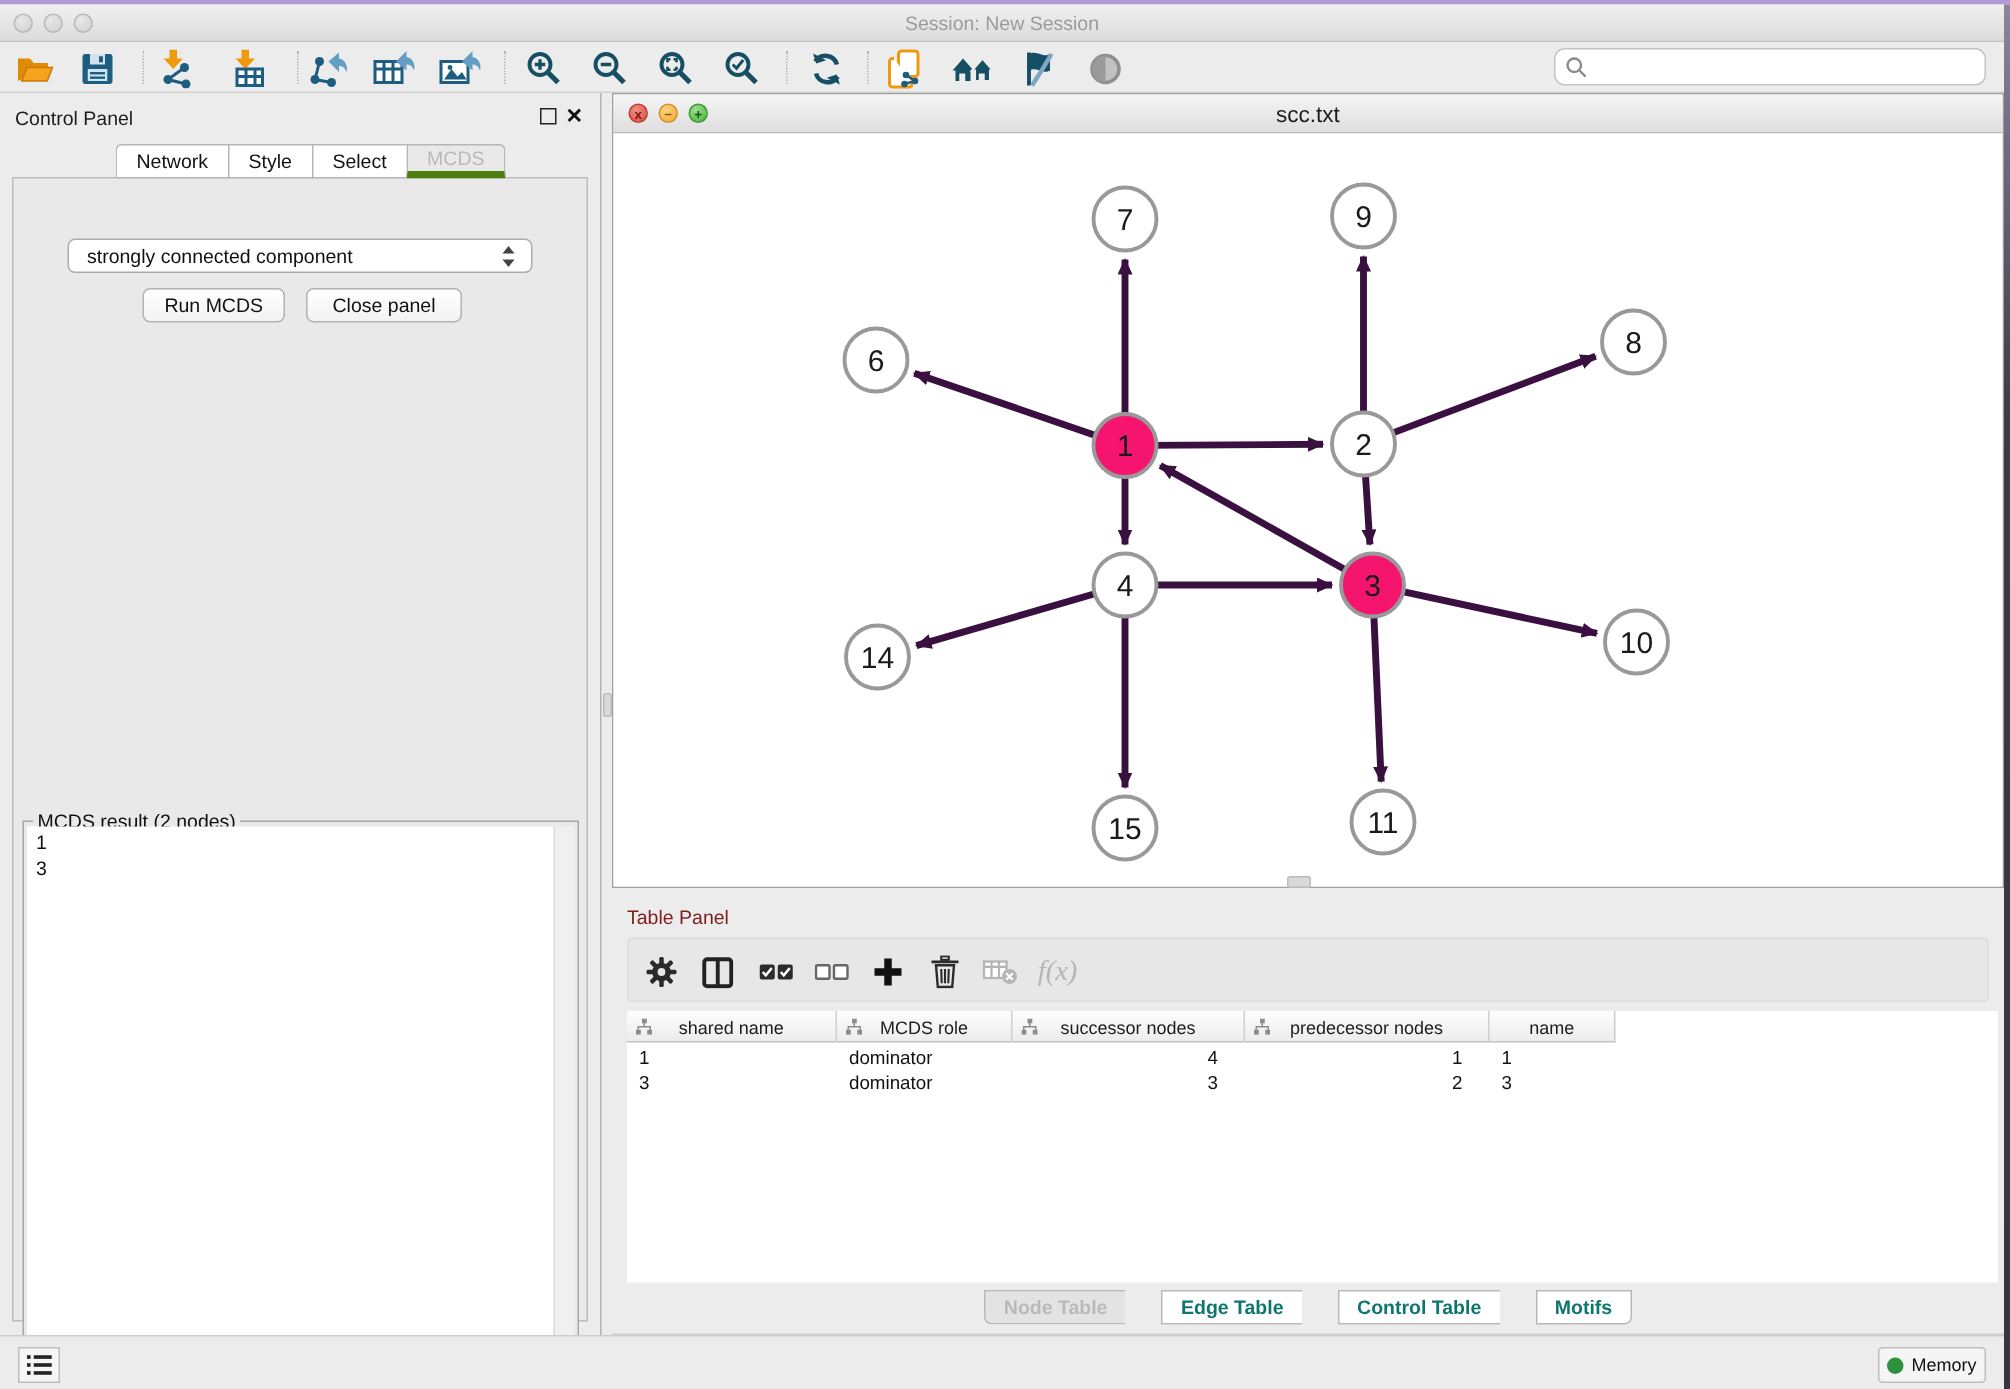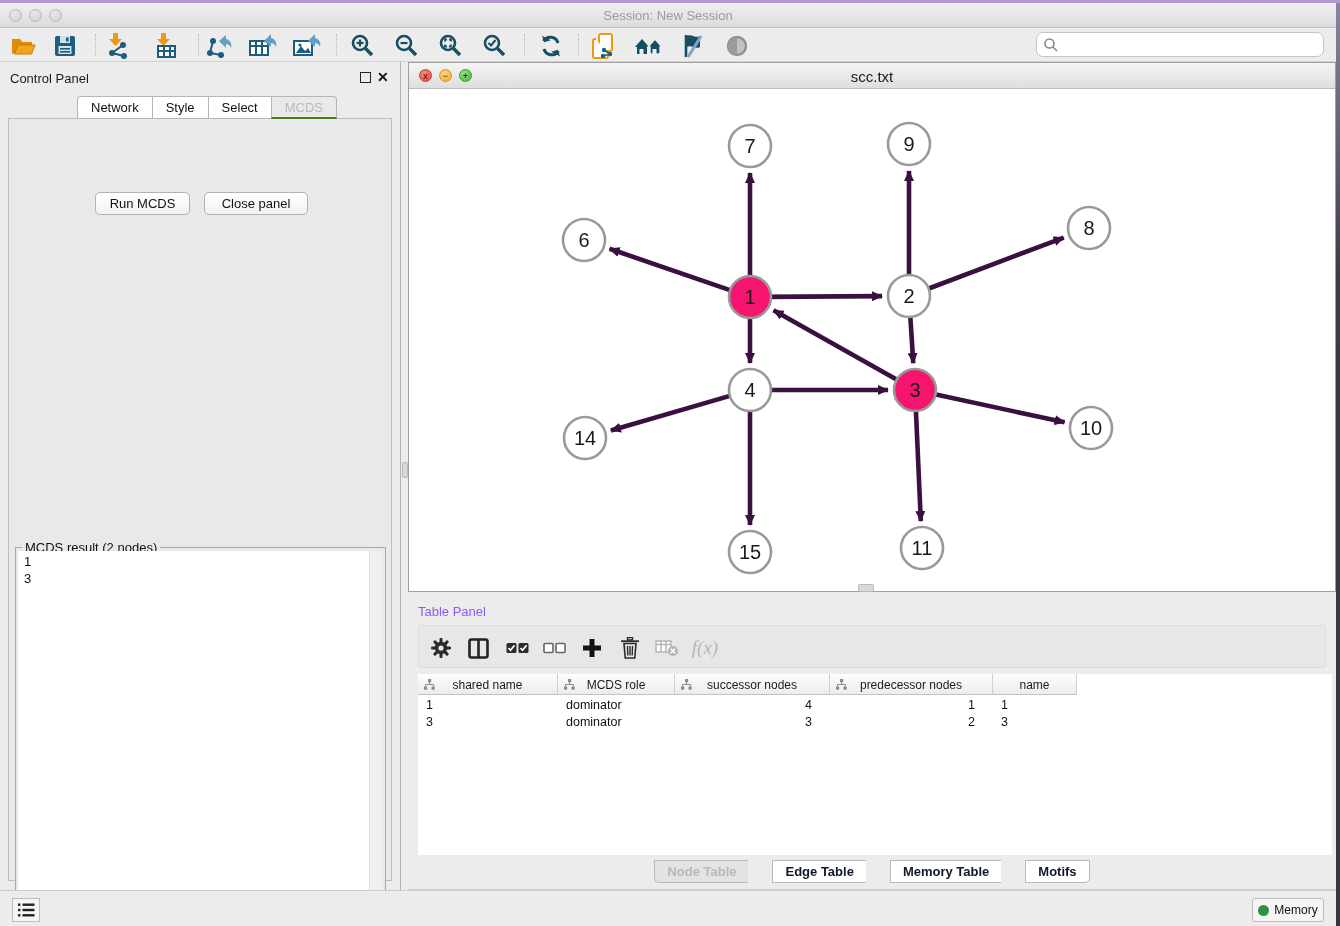--- a/index.html
+++ b/index.html
@@ -31,21 +31,21 @@
   #control-panel { position:absolute; left:0; top:62px; width:400px; height:828px; background:#ececec; }
   #cp-header { position:absolute; left:0; top:0; width:100%; height:32px; }
   #cp-title { position:absolute; left:10px; top:9px; font-size:13px; color:#1c1c1c; }
   .float-icon { position:absolute; top:10px; width:11px; height:11px; border:1.6px solid #222; background:transparent; }
   .close-icon { position:absolute; top:7px; font-size:14px; font-weight:bold; color:#111; line-height:16px; }
   #cp-tabs { position:absolute; left:77px; top:34px; height:23px; display:flex; z-index:2; }
   .cp-tab { height:23px; padding:0 13px; font-size:13px; color:#111; background:#fff; border:1px solid #b6b6b6;
     border-right:none; display:flex; align-items:center; }
   .cp-tab:first-child { border-radius:4px 0 0 0; }
   .cp-tab:last-child { border-right:1px solid #b6b6b6; border-radius:0 4px 0 0; }
-  .cp-tab.active { background:#e9e9e9; color:#b9b9b9; border-bottom:2px solid #4d7c0f; }
+  .cp-tab.active { background:#e9e9e9; color:#b9b9b9; border-bottom:5px solid #4d7c0f; }
   #cp-page { position:absolute; left:8px; top:56px; width:384px; height:763px; border:1px solid #bdbdbd; background:#e9e9e9; }
   #opt-label { position:absolute; left:0; right:0; top:18px; text-align:center; font-size:13px; color:#111; }
   #opt-select { position:absolute; left:36px; top:40px; width:310px; height:23px; background:#fff; border:1px solid #ababab;
     border-radius:5px; font-size:13px; color:#111; display:flex; align-items:center; padding-left:12px; }
   #opt-stepper { position:absolute; right:10px; top:3px; width:10px; height:16px; }
   #opt-stepper .up { position:absolute; top:1px; left:1px; width:0; height:0; border-left:4px solid transparent;
     border-right:4px solid transparent; border-bottom:5px solid #444; }
   #opt-stepper .down { position:absolute; bottom:1px; left:1px; width:0; height:0; border-left:4px solid transparent;
     border-right:4px solid transparent; border-top:5px solid #444; }
   .cp-btn { position:absolute; top:73px; height:23px; background:linear-gradient(#ffffff,#f2f2f2); border:1px solid #b3b3b3;
@@ -73,34 +73,34 @@
   #tl-max { left:50px; background:radial-gradient(circle at 35% 30%, #9ede8c, #48b33c); border:1px solid #3d9a33; color:#11550e; }
   #net-title { position:absolute; left:0; right:0; top:5px; text-align:center; font-size:15px; color:#1c1c1c; }
   #net-canvas { position:absolute; left:0; top:26px; width:926px; height:502px; background:#fff; }
 
   
   #h-splitter { position:absolute; left:408px; top:592px; width:928px; height:4px; background:#ececec; }
   #h-handle { position:absolute; left:450px; top:-8px; width:16px; height:8px; background:#d9d9d9; border:1px solid #bbb; border-radius:2px; }
 
   
   #table-panel { position:absolute; left:408px; top:596px; width:928px; height:294px; background:#ececec; border-bottom:1px solid #cfcfcf; }
-  #tp-title { position:absolute; left:10px; top:8px; font-size:13px; color:#8b5cf6; }
+  #tp-title { position:absolute; left:10px; top:8px; font-size:13px; color:#7f1d1d; }
   #tp-toolbar { position:absolute; left:10px; top:29px; width:908px; height:43px; background:#e7e7e7; border:1px solid #dcdcdc; border-radius:3px; }
   .tpi { position:absolute; top:8px; width:28px; height:28px; display:flex; align-items:center; justify-content:center; }
   #fx-label { font-family:"Liberation Serif", serif; font-style:italic; font-size:19px; color:#b5b5b5; }
   #tp-table { position:absolute; left:10px; top:78px; width:914px; height:181px; background:#fff; }
   #tp-thead { position:absolute; left:0; top:0; height:21px; display:flex; background:linear-gradient(#fdfdfd,#ececec); border-bottom:1px solid #c2c2c2; }
   .th { position:relative; height:21px; border-right:1px solid #cfcfcf; display:flex; align-items:center; justify-content:center; font-size:12px; color:#1c1c1c; }
   .th .tree-ic { position:absolute; left:6px; top:5px; }
   .trow { position:absolute; left:0; height:17px; display:flex; font-size:12.5px; color:#111; }
   .tcell { height:17px; display:flex; align-items:center; padding:0 8px; }
   .tcell.r { justify-content:flex-end; padding-right:18px; }
   .c0{width:140px;} .c1{width:117px;} .c2{width:155px;} .c3{width:163px;} .c4{width:84px;}
   #tp-tabs { position:absolute; left:0; right:0; top:264px; height:23px; display:flex; justify-content:center; z-index:2;gap:24px; }
-  .tp-tab { height:23px; padding:0 12px; font-size:13px; font-weight:bold; color:#0f172a; background:#fff; border:1px solid #b9b9b9;
+  .tp-tab { height:23px; padding:0 12px; font-size:13px; font-weight:bold; color:#0f766e; background:#fff; border:1px solid #b9b9b9;
     border-right:none; display:flex; align-items:center; }
   .tp-tab:first-child { border-radius:0 0 0 5px; }
   .tp-tab:last-child { border-right:1px solid #b9b9b9; border-radius:0 0 5px 0; }
   .tp-tab.active { background:#e3e3e3; color:#b9b9b9; }
 
   
   #statusbar { position:absolute; left:0; top:890px; width:1336px; height:36px; background:#ececec; border-top:1px solid #cdcdcd; }
   #list-btn { position:absolute; left:12px; top:7px; width:28px; height:24px; background:#f5f5f5; border:1px solid #bdbdbd;
     display:flex; align-items:center; justify-content:center; }
   #memory-btn { position:absolute; right:12px; top:7px; width:72px; height:24px; background:#f5f5f5; border:1px solid #bdbdbd;
@@ -276,20 +276,27 @@
       <span class="float-icon" style="left:360px"></span>
       <span class="close-icon" style="left:377px">✕</span>
     </div>
     <div id="cp-tabs">
         <div class="cp-tab">Network</div>
         <div class="cp-tab">Style</div>
         <div class="cp-tab">Select</div>
         <div class="cp-tab active">MCDS</div>
       </div>
     <div id="cp-page">
+      <div id="opt-select">
+        <span>strongly connected component</span>
+        <span id="opt-stepper">
+            <span class="up"></span>
+            <span class="down"></span>
+          </span>
+      </div>
       <div class="cp-btn" id="run-btn">Run MCDS</div>
       <div class="cp-btn" id="closep-btn">Close panel</div>
       <div id="mcds-group">
         <span id="mcds-legend">MCDS result (2 nodes)</span>
         <div id="mcds-text">1
 3</div>
         <div id="mcds-scroll"></div>
       </div>
     </div>
   </div>
@@ -493,21 +500,21 @@
             <div class="tcell c2 r">3</div>
             <div class="tcell c3 r">2</div>
             <div class="tcell c4">3</div>
           </div>
         </div>
     </div>
 
     <div id="tp-tabs">
         <div class="tp-tab active">Node Table</div>
         <div class="tp-tab">Edge Table</div>
-        <div class="tp-tab">Memory Table</div>
+        <div class="tp-tab">Control Table</div>
         <div class="tp-tab">Motifs</div>
       </div>
   </div>
 
   <div id="statusbar">
     <div id="list-btn">
       <svg width="18" height="16" viewBox="0 0 18 16">
           <g fill="#222">
             <rect x="1" y="1.5" width="2.4" height="2.4"></rect>
             <rect x="5.5" y="1.5" width="12" height="2.4"></rect>

